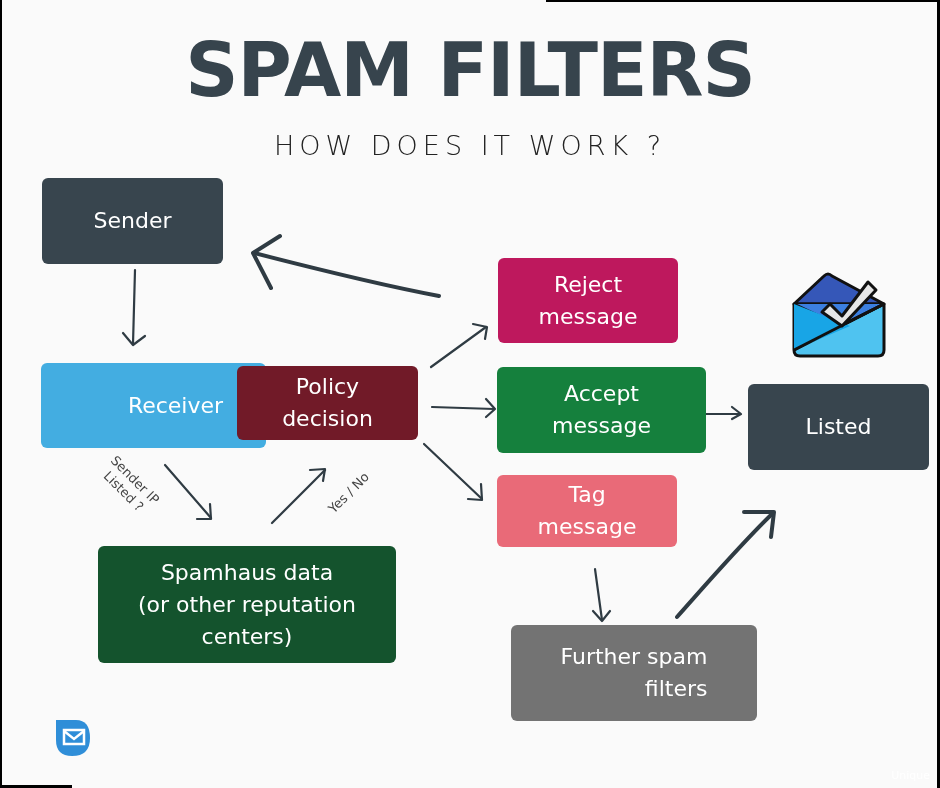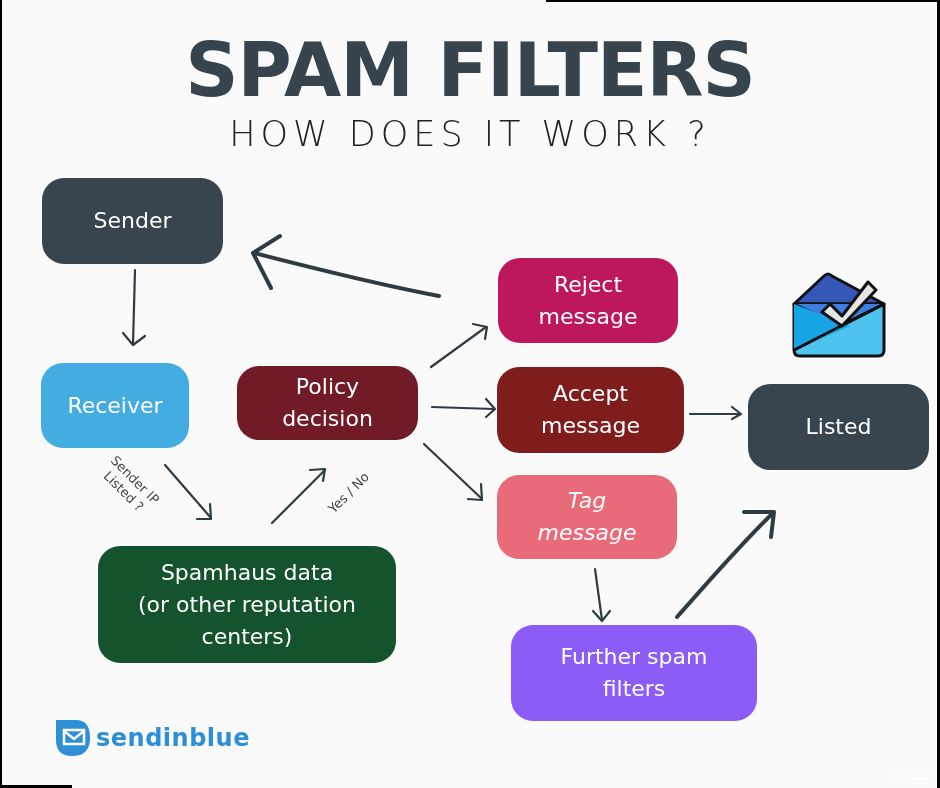--- a/index.html
+++ b/index.html
@@ -10,40 +10,40 @@
     position: relative;
   }
   .frame-edge { position: absolute; background: #000; }
   .title {
     position: absolute; left: 0; right: 0; top: 30px;
     text-align: center; font-family: "DejaVu Sans", sans-serif;
     font-weight: bold; font-size: 74px; letter-spacing: -1px;
     color: #37444d; line-height: 80px;
   }
   .subtitle {
-    position: absolute; left: 0; right: 0; top: 116px;
+    position: absolute; left: 0; right: 0; top: 128px;
     text-align: center; font-family: "DejaVu Sans", sans-serif;
-    font-weight: 300; font-size: 35px; letter-spacing: 5px;
+    font-weight: 300; font-size: 27px; letter-spacing: 5px;
     color: #222; line-height: 36px;
   }
   .node {
-    position: absolute; border-radius: 22px;
+    position: absolute; border-radius: 6px;
     display: flex; align-items: center; justify-content: center;
     text-align: center; color: #fff;
     font-family: "DejaVu Sans", sans-serif; font-size: 22px; line-height: 32px;
     white-space: pre-line;
   }
   #n-sender   { left: 42px;  top: 178px; width: 181px; height: 86px;  background: #38454e; }
-  #n-receiver { left: 41px;  top: 363px; width: 148px; height: 85px;  background: #43ade1; }
+  #n-receiver { left: 41px;  top: 363px; width: 181px; height: 85px;  background: #43ade1; padding-left: 44px; }
   #n-policy   { left: 237px; top: 366px; width: 181px; height: 74px;  background: #711a28; }
   #n-spamhaus { left: 98px;  top: 546px; width: 298px; height: 117px; background: #14532d; }
   #n-reject   { left: 498px; top: 258px; width: 180px; height: 85px;  background: #be185d; }
-  #n-accept   { left: 497px; top: 367px; width: 187px; height: 86px;  background: #7f1d1d; }
-  #n-tag      { left: 497px; top: 475px; width: 180px; height: 84px;  background: #e96a78; font-style: italic; }
-  #n-further  { left: 511px; top: 625px; width: 246px; height: 96px;  background: #8b5cf6; }
+  #n-accept   { left: 497px; top: 367px; width: 209px; height: 86px;  background: #15803d; }
+  #n-tag      { left: 497px; top: 475px; width: 180px; height: 72px;  background: #e96a78; }
+  #n-further  { left: 511px; top: 625px; width: 246px; height: 96px;  background: #737373; text-align: right; }
   #n-inbox    { left: 748px; top: 384px; width: 181px; height: 86px;  background: #38454e; }
   .edge-label {
     position: absolute; font-family: "DejaVu Sans", sans-serif;
     font-size: 13px; color: #444; line-height: 16px; white-space: pre-line;
     text-align: center; transform-origin: center center;
   }
   #lbl-listed { left: 84px; top: 470px; width: 90px; transform: rotate(45deg); }
   #lbl-yesno  { left: 314px; top: 485px; width: 70px; transform: rotate(-45deg); }
   svg.arrows { position: absolute; left: 0; top: 0; }
   .logo {
@@ -159,16 +159,15 @@
   </g>
   <path d="M40 36 L52 48 L78 14 L86 22 L52 58 L32 44 Z" fill="#e6e6e6" stroke="#111" stroke-width="3" stroke-linejoin="round"></path>
 </svg>
 
 <div class="logo">
   <svg width="38" height="40" viewBox="0 0 38 40">
     <path d="M2 2 L22 2 Q36 2 36 20 Q36 38 18 38 Q2 38 2 22 Z" fill="#2f8ed8"></path>
     <rect x="10" y="12" width="20" height="14" fill="none" stroke="#fff" stroke-width="2.5"></rect>
     <path d="M10 13 L20 21 L30 13" fill="none" stroke="#fff" stroke-width="2.5"></path>
   </svg>
-  <span class="logo-text">sendinblue</span>
 </div>
 
 <div class="watermark">Unique</div>
 
 </body></html>

